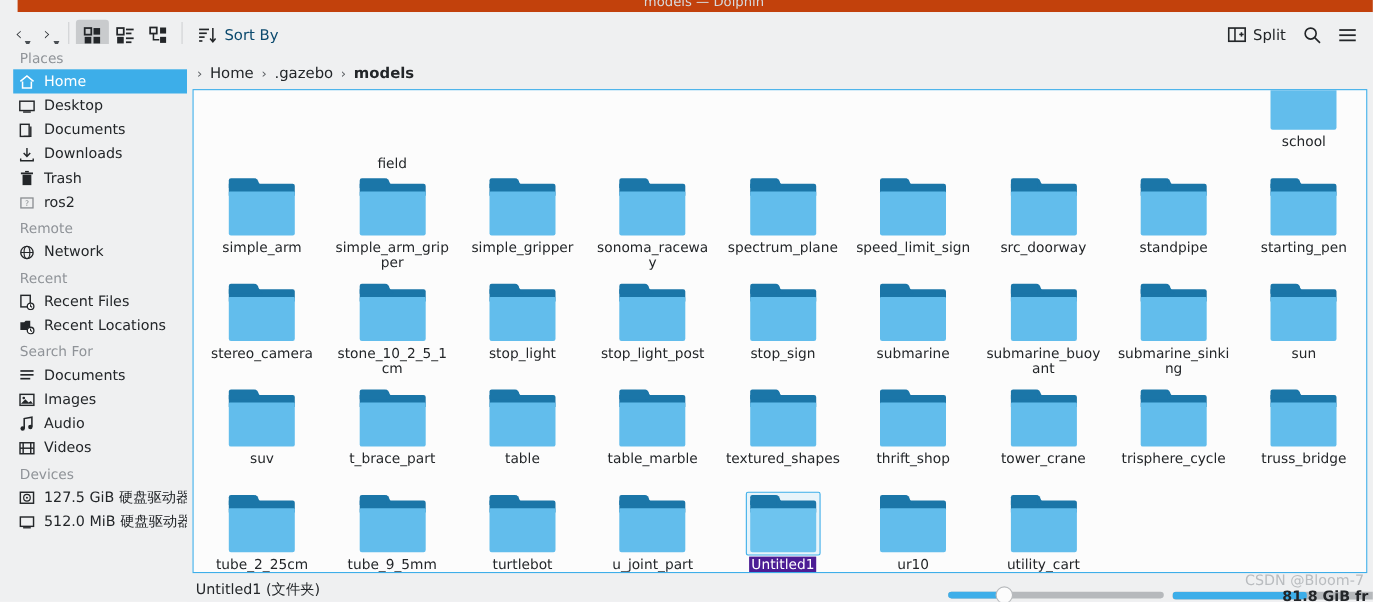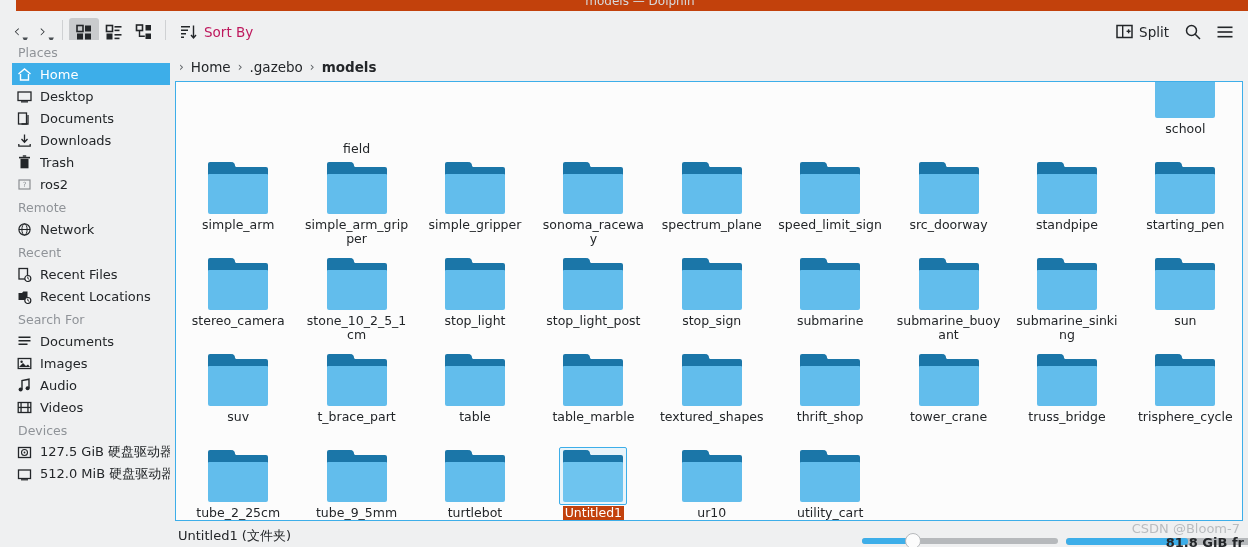--- a/index.html
+++ b/index.html
@@ -45,21 +45,21 @@
   }
   .tb-sep {
     width: 1px; height: 24px; background: #cfd1d3; margin: 0 6px;
   }
   .view-btn {
     width: 30px; height: 28px;
   }
   .view-btn.active { background: #c9cbcd; }
   .sortby {
     display: flex; align-items: center; gap: 6px; padding: 0 8px;
-    height: 28px; font-size: 13.5px; color: #be185d; justify-content: center;
+    height: 28px; font-size: 13.5px; color: #0c4a6e; justify-content: center;
   }
   .tb-right {
     margin-left: auto; display: flex; align-items: center; gap: 2px;
     padding-right: 8px;
   }
   .split-btn {
     display: flex; align-items: center; gap: 6px; padding: 0 7px;
     height: 28px; font-size: 13.5px; color: #232629;
   }
   .icon-btn { width: 30px; height: 28px; }
@@ -138,21 +138,21 @@
     position: absolute; left: 0; top: 12px; width: 60px; height: 40px;
     background: #62bdec;
     border-radius: 1px 1px 2px 2px;
   }
   .label {
     font-size: 12.5px; color: #232629; line-height: 14px;
     text-align: center; max-width: 106px;
     word-break: break-word;
   }
   .cell.selected .label {
-    background: #c2410c; color: #ffffff;
+    background: #4c1d95; color: #ffffff;
     padding: 0 2px;
   }
   .cell.selected .folder .front { background: #6ec4ef; }
   .cell.selected .sel-ring {
     position: absolute; left: -4px; top: -3px;
     width: 68px; height: 58px;
     border: 1px solid #3daee9; border-radius: 2px;
     background: rgba(61,174,233,0.10);
   }
 
@@ -711,57 +711,66 @@
           </div>
           <div class="label">tower_crane</div>
         </div>
         <div class="cell">
           <div class="folder">
             <div class="back"></div>
             <div class="tab"></div>
             <div class="tabslope"></div>
             <div class="front"></div>
           </div>
+          <div class="label">trisphere_cycle</div>
+        </div>
+        <div class="cell">
+          <div class="folder">
+            <div class="back"></div>
+            <div class="tab"></div>
+            <div class="tabslope"></div>
+            <div class="front"></div>
+          </div>
           <div class="label">truss_bridge</div>
         </div>
         <div class="cell">
           <div class="folder">
             <div class="back"></div>
             <div class="tab"></div>
             <div class="tabslope"></div>
             <div class="front"></div>
           </div>
-          <div class="label">trisphere_cycle</div>
-        </div>
-        <div class="cell">
-          <div class="folder">
-            <div class="back"></div>
-            <div class="tab"></div>
-            <div class="tabslope"></div>
-            <div class="front"></div>
-          </div>
           <div class="label">tube_2_25cm</div>
         </div>
         <div class="cell">
           <div class="folder">
             <div class="back"></div>
             <div class="tab"></div>
             <div class="tabslope"></div>
             <div class="front"></div>
           </div>
           <div class="label">tube_9_5mm</div>
         </div>
         <div class="cell">
           <div class="folder">
             <div class="back"></div>
             <div class="tab"></div>
             <div class="tabslope"></div>
             <div class="front"></div>
           </div>
           <div class="label">turtlebot</div>
+        </div>
+        <div class="cell">
+          <div class="folder">
+            <div class="back"></div>
+            <div class="tab"></div>
+            <div class="tabslope"></div>
+            <div class="front"></div>
+          </div>
+          <div class="label">u_joint_part</div>
         </div>
         <div class="cell selected">
           <div class="folder">
             <div class="sel-ring"></div>
             <div class="back"></div>
             <div class="tab"></div>
             <div class="tabslope"></div>
             <div class="front"></div>
           </div>
           <div class="label">Untitled1</div>

